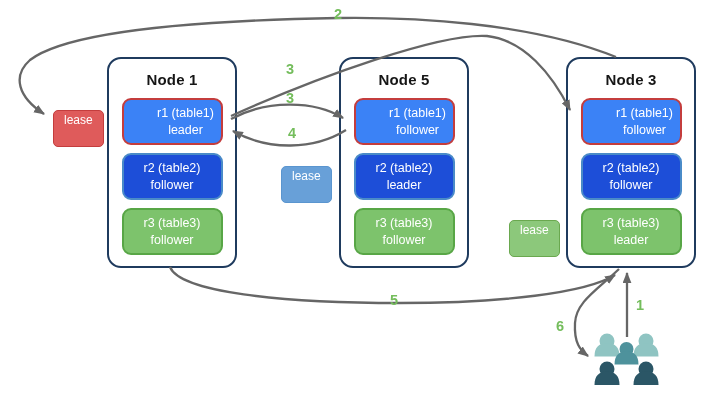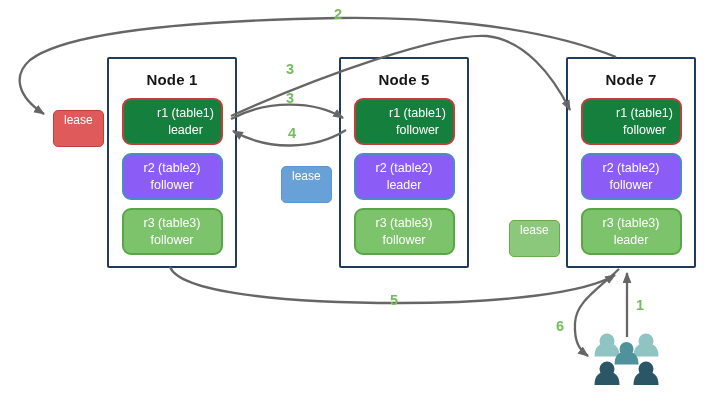--- a/index.html
+++ b/index.html
@@ -2,33 +2,33 @@
 <html><head>
 <meta charset="utf-8">
 <style>
   html,body{margin:0;padding:0;background:#fff;}
   .stage{
     position:relative;width:704px;height:405px;background:#fff;overflow:hidden;
     font-family:"Liberation Sans",sans-serif;
   }
   .node{
     position:absolute;top:57px;width:130px;height:211px;box-sizing:border-box;
-    background:#fff;border:2px solid #1f3b5e;border-radius:2px;
+    background:#fff;border:2px solid #1f3b5e;border-radius:14px;
     display:flex;flex-direction:column;align-items:center;padding-top:12px;
   }
   .node-title{
     font-weight:bold;font-size:15px;color:#161616;margin-bottom:10px;letter-spacing:.2px;
   }
   .replica{
     width:101px;height:47px;box-sizing:border-box;border-radius:9px;border:2px solid;
     color:#fff;display:flex;flex-direction:column;justify-content:center;align-items:center;
     font-size:12.5px;line-height:1.32;margin-bottom:8px;text-align:center;
   }
-  .replica.red{background:#15803d;border-color:#c43d3d;padding-left:27px;}
-  .replica.blue{background:#8b5cf6;border-color:#4a8bc8;}
+  .replica.red{background:#3b82f6;border-color:#c43d3d;padding-left:27px;}
+  .replica.blue{background:#1d4ed8;border-color:#4a8bc8;}
   .replica.green{background:#7dc36c;border-color:#58a646;}
   .lease{
     position:absolute;box-sizing:border-box;border-radius:5px;border:1.5px solid;
     color:#fff;font-size:12px;padding:2px 10px 19px 10px;line-height:14px;
   }
   .lease.red{background:#df5b5b;border-color:#c43d3d;left:53px;top:110px;}
   .lease.blue{background:#68a0d8;border-color:#5a95cf;left:281px;top:166px;}
   .lease.green{background:#8cc87b;border-color:#6aa84f;left:509px;top:220px;}
   .step{
     position:absolute;color:#74bd5c;font-weight:bold;font-size:14.5px;z-index:4;
@@ -74,21 +74,21 @@
       <span>r2 (table2)</span>
       <span>leader</span>
     </div>
     <div class="replica green">
       <span>r3 (table3)</span>
       <span>follower</span>
     </div>
   </div>
 
   <div class="node" style="left:566px">
-    <div class="node-title">Node 7</div>
+    <div class="node-title">Node 3</div>
     <div class="replica red">
       <span>r1 (table1)</span>
       <span>follower</span>
     </div>
     <div class="replica blue">
       <span>r2 (table2)</span>
       <span>follower</span>
     </div>
     <div class="replica green">
       <span>r3 (table3)</span>

